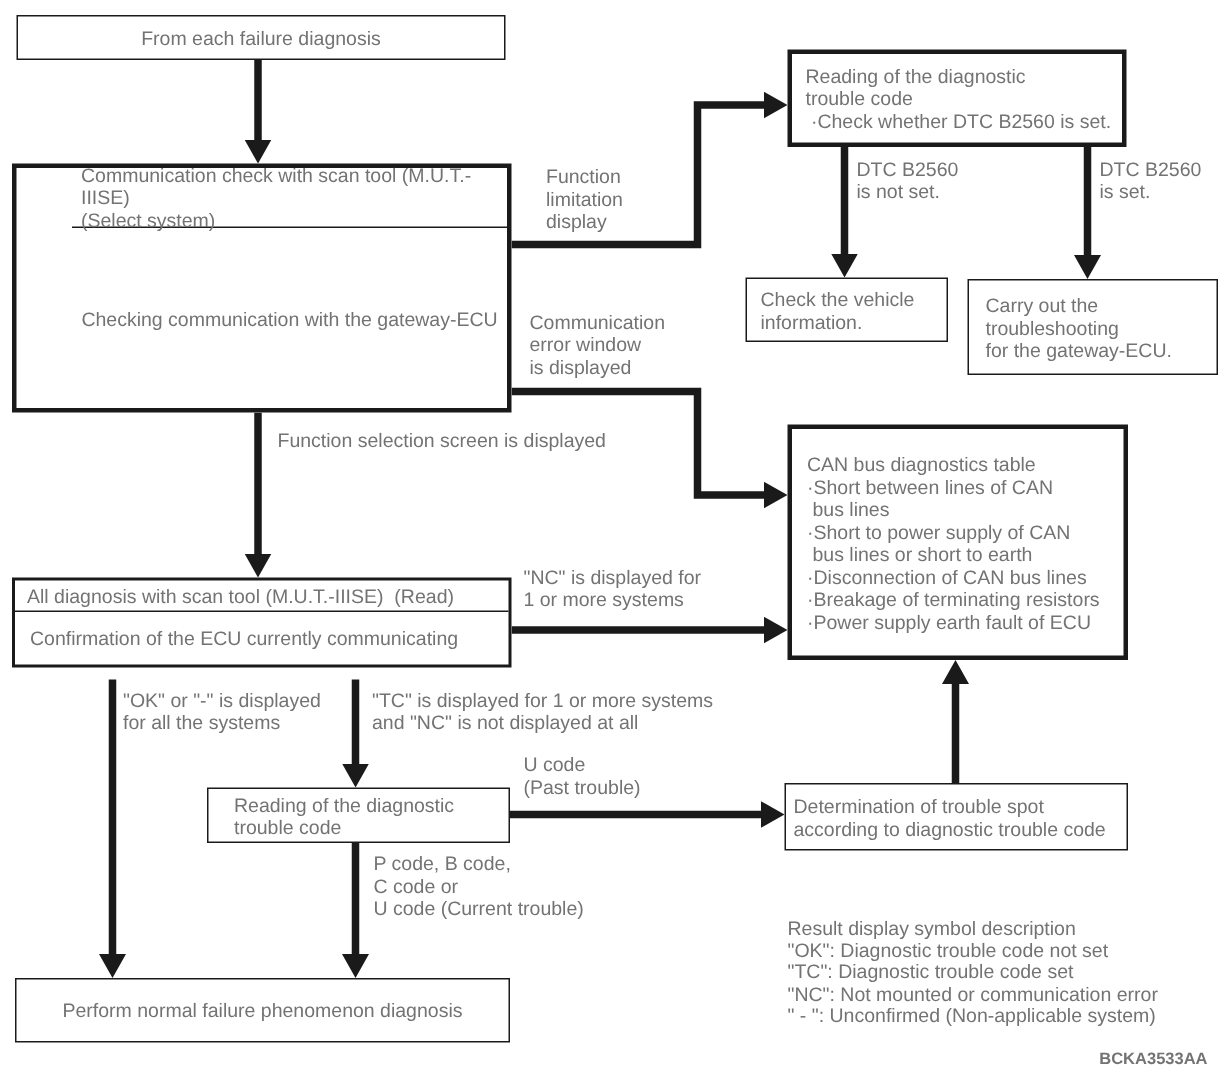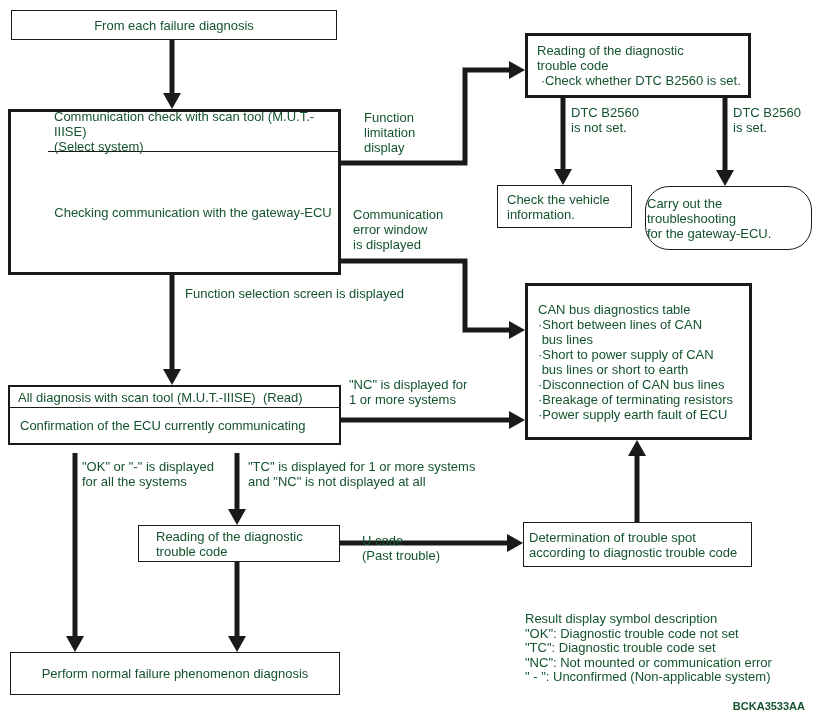--- a/index.html
+++ b/index.html
@@ -1,19 +1,19 @@
 <!DOCTYPE html>
 <html><head>
 <meta charset="utf-8">
 <style>
   html,body { margin:0; padding:0; background:#ffffff; }
   .canvas {
     position:relative; width:817px; height:723px; background:#ffffff;
     font-family:"Liberation Sans", sans-serif; font-size:13px; line-height:15px;
-    color:#14532d; overflow:hidden;
+    color:#737373; overflow:hidden;
   }
   .wires { position:absolute; left:0; top:0; z-index:1; }
   .box {
     position:absolute; z-index:2; background:#ffffff; box-sizing:border-box;
     border:1.6px solid #1a1a1a; display:flex; flex-direction:column;
     justify-content:center; white-space:pre-wrap;
   }
   .box.med   { border-width:2.4px; }
   .box.thick { border-width:3px; }
   .box .sec1 { box-sizing:border-box; border-bottom:1.6px solid #1a1a1a;
@@ -60,21 +60,21 @@
     <div class="sec2 center">Checking communication with the gateway-ECU</div>
   </div>
 
   <div class="box thick" style="left:525px; top:33px; width:226px; height:65px; padding-left:9px;">Reading of the diagnostic
 trouble code
  ·Check whether DTC B2560 is set.</div>
 
   <div class="box" style="left:497px; top:185px; width:135px; height:43px; padding-left:9px;">Check the vehicle
 information.</div>
 
-  <div class="box" style="left:645px; top:186px; width:167px; height:64px; padding-left:1px;border-radius:24px;">Carry out the
+  <div class="box" style="left:645px; top:186px; width:167px; height:64px; padding-left:11px;">Carry out the
 troubleshooting
 for the gateway-ECU.</div>
 
   <div class="box thick" style="left:525px; top:283px; width:227px; height:157px; padding-left:10px;">CAN bus diagnostics table
 ·Short between lines of CAN
  bus lines
 ·Short to power supply of CAN
  bus lines or short to earth
 ·Disconnection of CAN bus lines
 ·Breakage of terminating resistors
@@ -111,23 +111,26 @@
 
   <div class="lbl" style="left:349px; top:377px;">"NC" is displayed for
 1 or more systems</div>
 
   <div class="lbl" style="left:82px; top:459px;">"OK" or "-" is displayed
 for all the systems</div>
 
   <div class="lbl" style="left:248px; top:459px;">"TC" is displayed for 1 or more systems
 and "NC" is not displayed at all</div>
 
-  <div class="lbl" style="left:362px; top:502px;margin-top:31px;">U code
+  <div class="lbl" style="left:349px; top:502px;">U code
 (Past trouble)</div>
 
+  <div class="lbl" style="left:249px; top:568px;">P code, B code,
+C code or
+U code (Current trouble)</div>
 
   <div class="lbl legend" style="left:525px; top:612px;">Result display symbol description
 "OK": Diagnostic trouble code not set
 "TC": Diagnostic trouble code set
 "NC": Not mounted or communication error
 " - ": Unconfirmed (Non-applicable system)</div>
 
   <div class="lbl figcode" style="left:697px; top:699px;">BCKA3533AA</div>
 
 </div>

